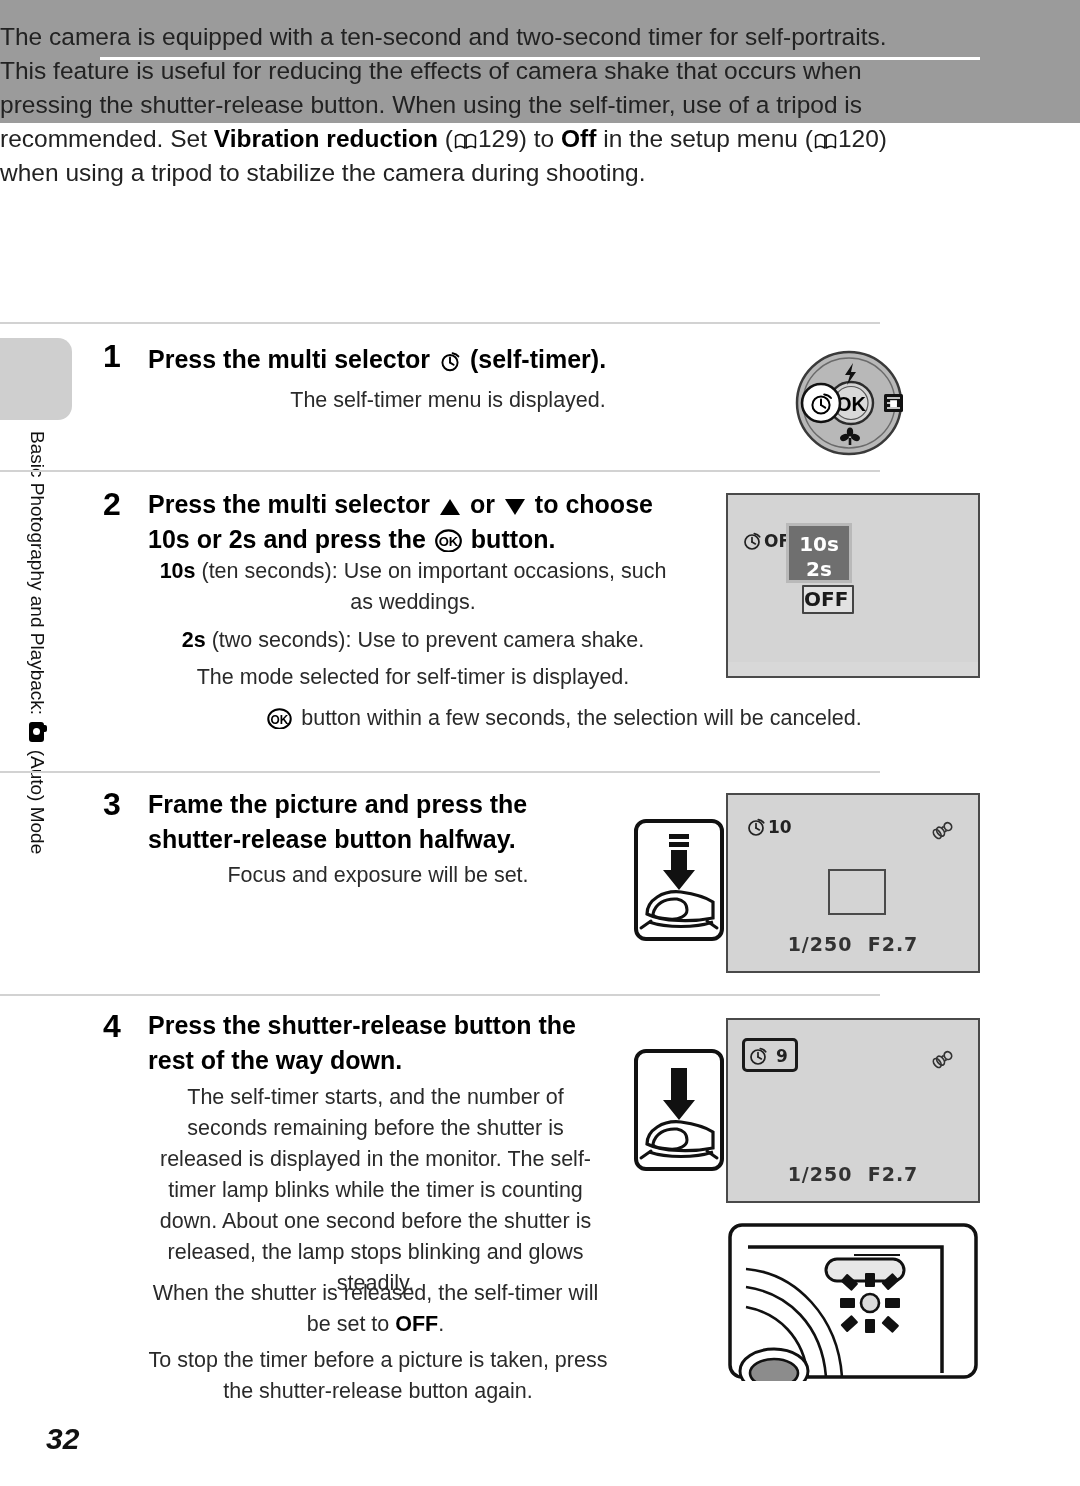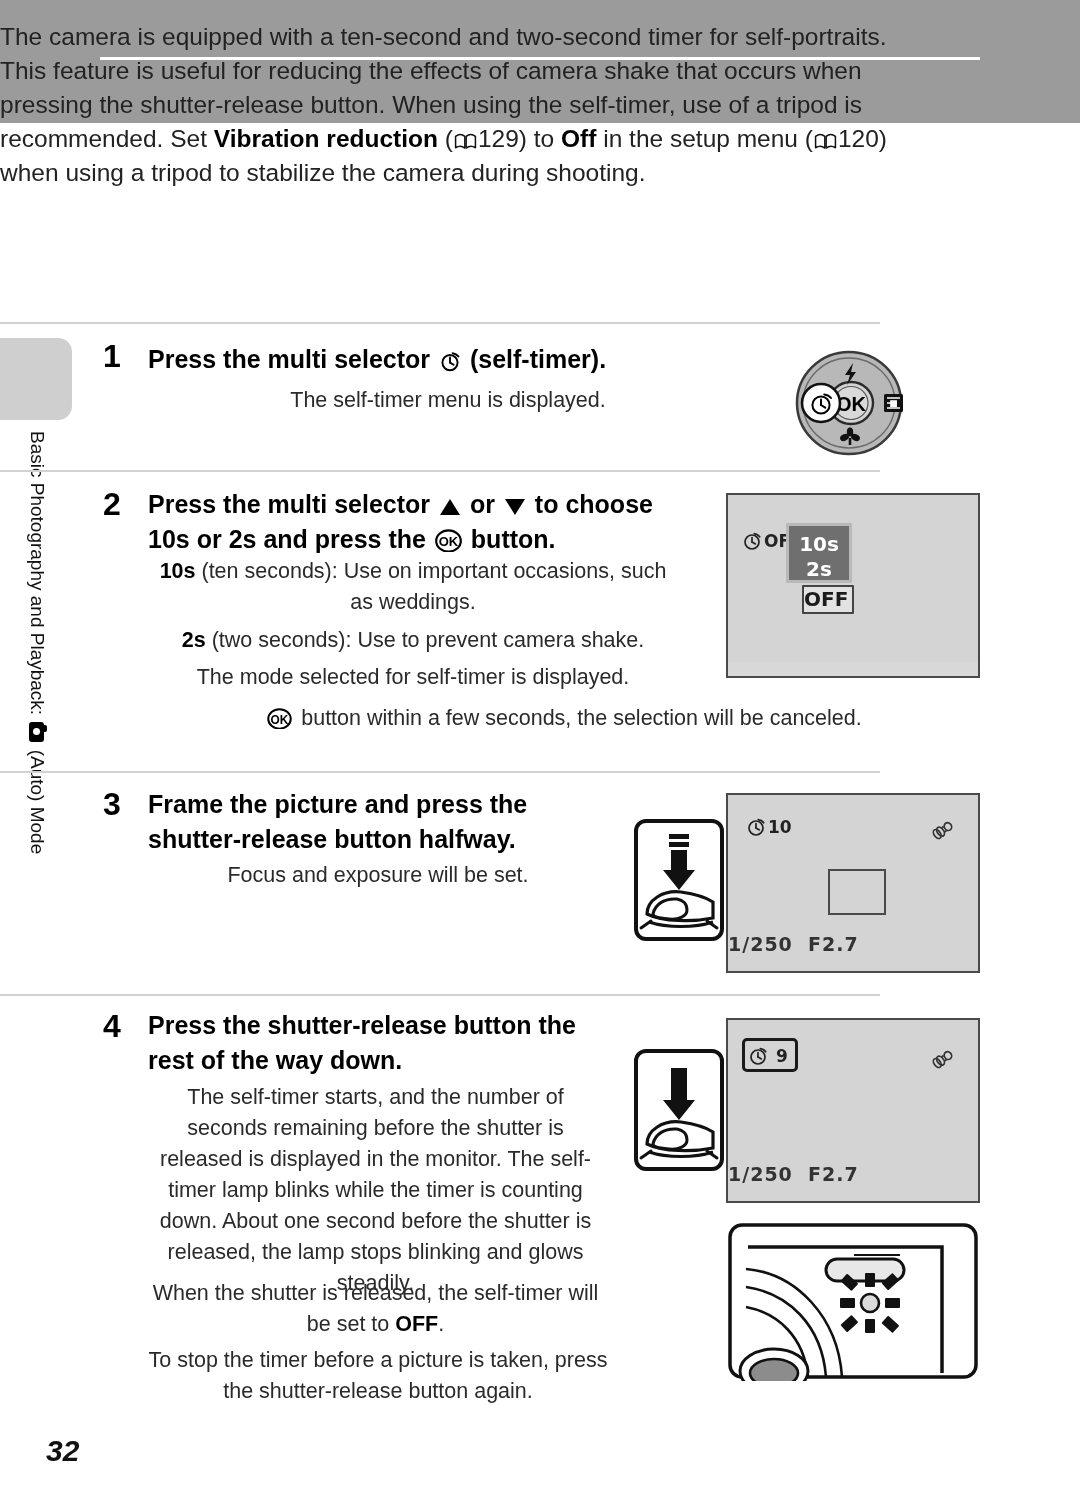--- a/index.html
+++ b/index.html
@@ -206,20 +206,21 @@
     font-size: 17px;
     font-weight: bold;
     color: #222;
     font-family: "DejaVu Sans", sans-serif;
     white-space: nowrap;
   }
   .lcd-exposure {
     position: absolute;
     bottom: 16px;
     width: 100%;
+    text-align: center;
     font-size: 19px;
     font-weight: bold;
     color: #333;
     font-family: "DejaVu Sans", sans-serif;
     letter-spacing: 1px;
   }
   .focus-frame {
     position: absolute;
     border: 2px solid #4a4a4a;
     background: transparent;
@@ -240,21 +241,20 @@
     position: absolute;
   }
 
   .page-num {
     position: absolute;
     left: 46px; top: 1422px;
     font-size: 30px;
     font-style: italic;
     font-weight: bold;
     color: #111;
-    margin-top: 12px;
   }
 </style>
 </head>
 <body>
 
 <div class="header-band">
   <div class="header-rule"></div>
 </div>
 
 <div class="side-tab"></div>

